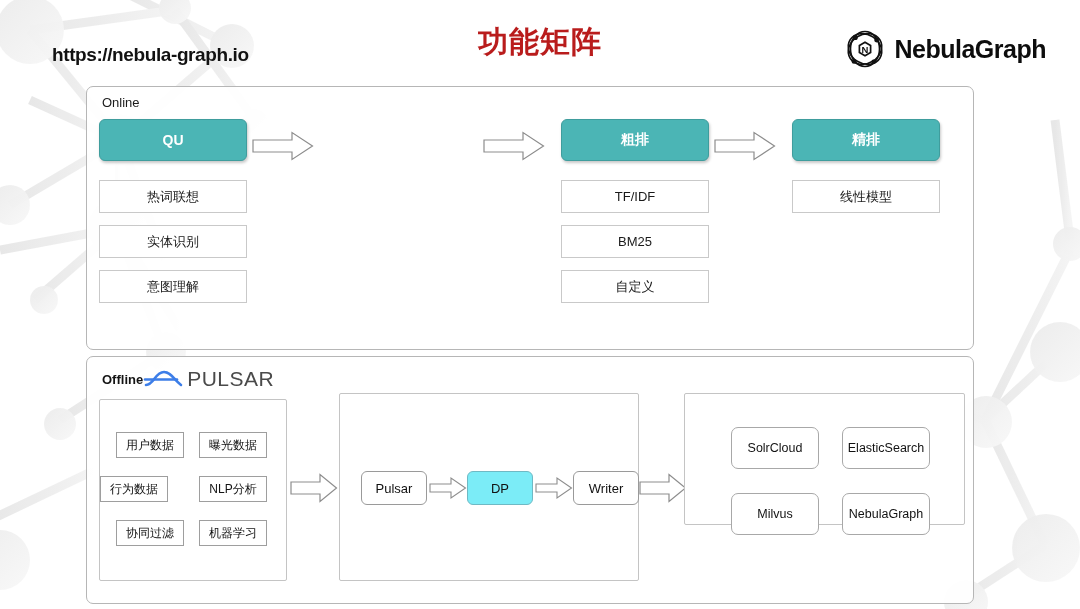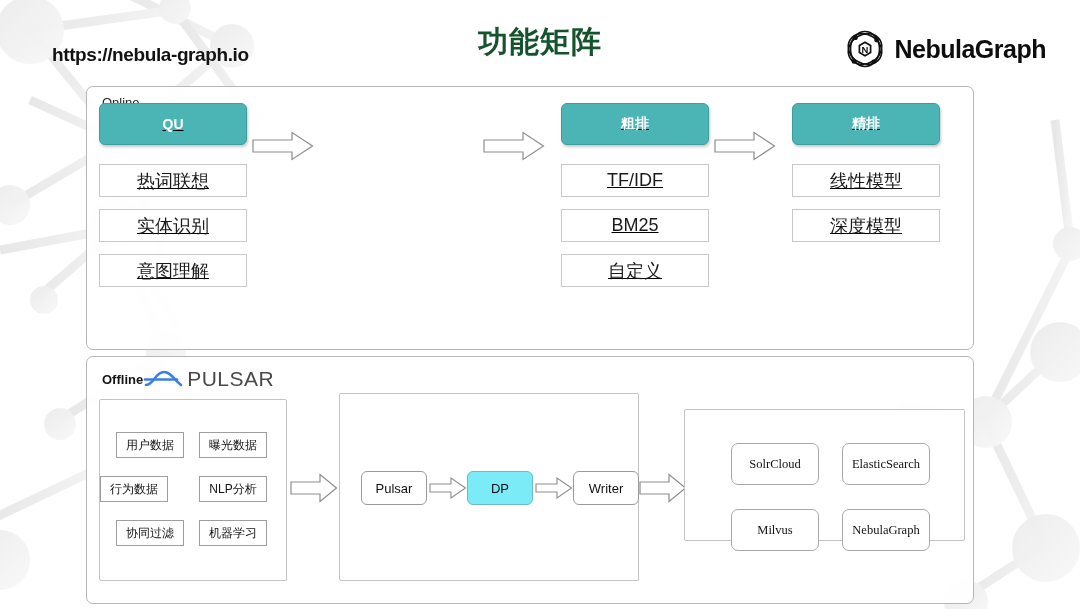--- a/index.html
+++ b/index.html
@@ -44,21 +44,21 @@
   }
 
   #page-title {
     position: absolute;
     left: 0;
     right: 0;
     top: 22px;
     text-align: center;
     font-size: 30px;
     font-weight: bold;
-    color: #14532d;
+    color: #b91c1c;
     letter-spacing: 1px;
     z-index: 3;
   }
 
   #brand-logo {
     position: absolute;
     right: 34px;
     top: 28px;
     display: flex;
     align-items: center;
@@ -109,23 +109,22 @@
   #pulsar-logo .pulsar-word {
     font-size: 21px;
     color: #4a4a4a;
     letter-spacing: 0.5px;
     font-weight: 400;
   }
 
   
   .stage {
     position: absolute;
-    top: 16px;
+    top: 32px;
     width: 148px;
-    text-decoration: underline;
   }
   .stage-head {
     height: 42px;
     border-radius: 6px;
     border: 1px solid #3f9d9d;
     display: flex;
     align-items: center;
     justify-content: center;
     color: #ffffff;
     font-size: 14px;
@@ -133,21 +132,21 @@
     box-shadow: 1px 2px 3px rgba(0,0,0,0.22);
   }
   .stage-item {
     margin-top: 12px;
     height: 33px;
     border: 1px solid #c9c9c9;
     background: #ffffff;
     display: flex;
     align-items: center;
     justify-content: center;
-    font-size: 18px;
+    font-size: 13px;
     color: #1a1a1a;
   }
   .stage-item.first { margin-top: 19px; }
 
   
   .block-arrow {
     position: absolute;
     top: 44px;
     width: 62px;
     height: 30px;
@@ -156,21 +155,21 @@
 
   
   .obox {
     position: absolute;
     border: 1px solid #c4c4c4;
     background: #ffffff;
     border-radius: 2px;
   }
   #obox-sources  { left: 12px;  top: 42px; width: 188px; height: 182px; }
   #obox-pipeline { left: 252px; top: 36px; width: 300px; height: 188px; }
-  #obox-stores   { left: 597px; top: 52px; width: 281px; height: 132px; font-family: Liberation Serif, serif; }
+  #obox-stores   { left: 597px; top: 36px; width: 281px; height: 132px; }
 
   .src-chip {
     position: absolute;
     width: 68px;
     height: 26px;
     border: 1px solid #9e9e9e;
     background: #ffffff;
     display: flex;
     align-items: center;
     justify-content: center;
@@ -315,21 +314,20 @@
       <div class="stage-item">自定义</div>
     </div>
 
     <svg class="block-arrow" style="left:627px;" viewBox="0 0 62 30">
       <path d="M1 9 L40 9 L40 1.5 L60.5 15 L40 28.5 L40 21 L1 21 Z" fill="#ffffff" stroke="#8d8d8d" stroke-width="1.2" stroke-linejoin="miter"></path>
     </svg>
 
     <div class="stage" style="left:705px;">
       <div class="stage-head" style="background: rgb(75, 181, 181);">精排</div>
       <div class="stage-item first">线性模型</div>
-      <div class="stage-item">深度模型</div>
     </div>
   </div>
 
   <div id="panel-offline" class="panel">
 
     <div id="offline-head">
       <span class="offline-text">Offline</span>
       <span id="pulsar-logo">
         <svg width="42" height="22" viewBox="0 0 42 22">
           <path d="M3 17 C11 17 12 4 21 4 C28 4 31 12 38 17" fill="none" stroke="#3D7EE8" stroke-width="2.6" stroke-linecap="round"></path>

